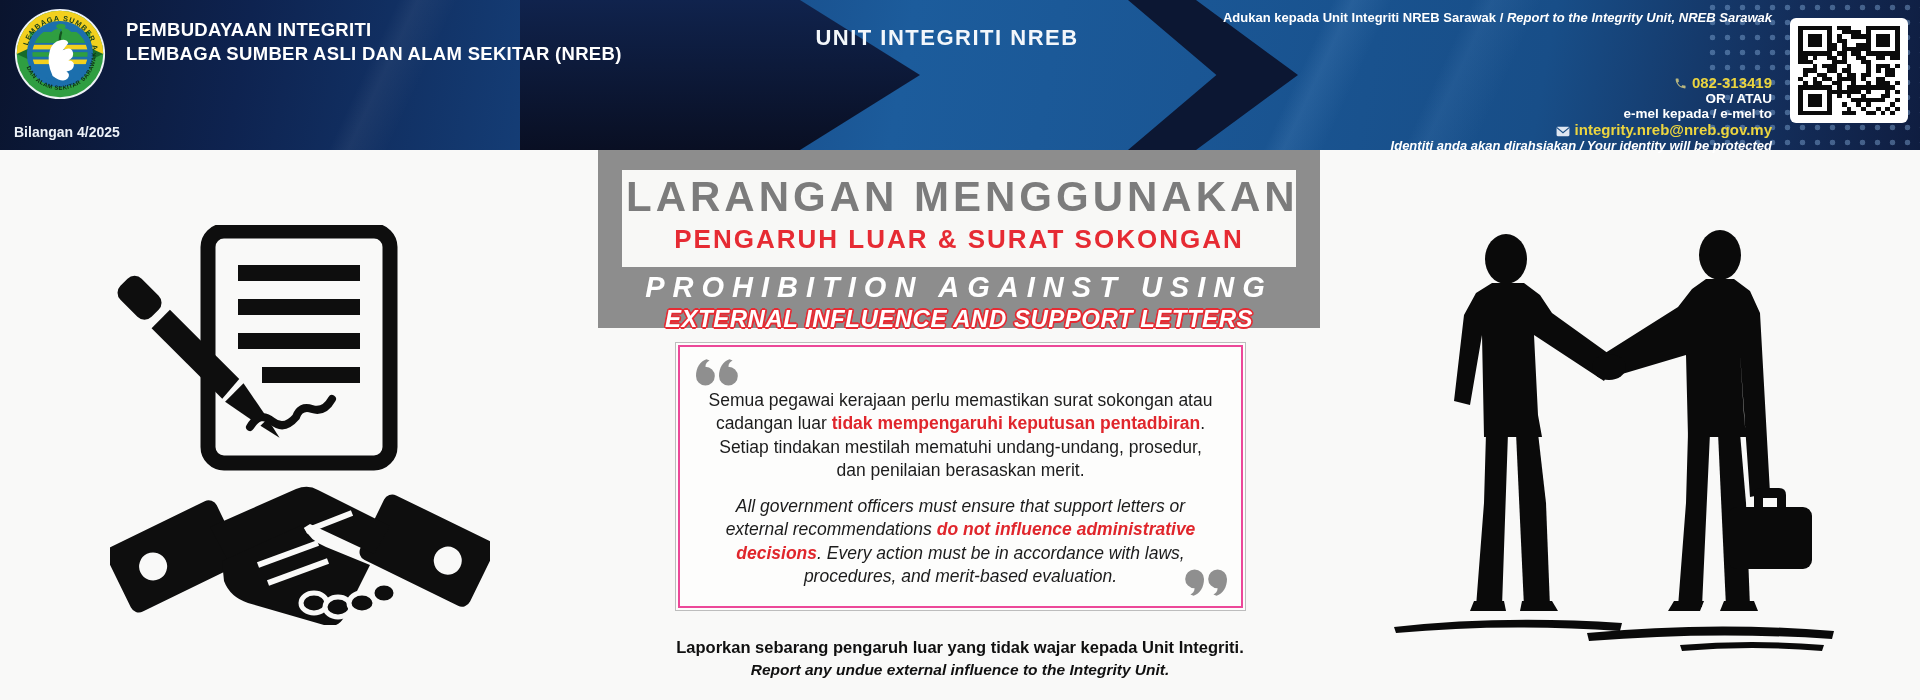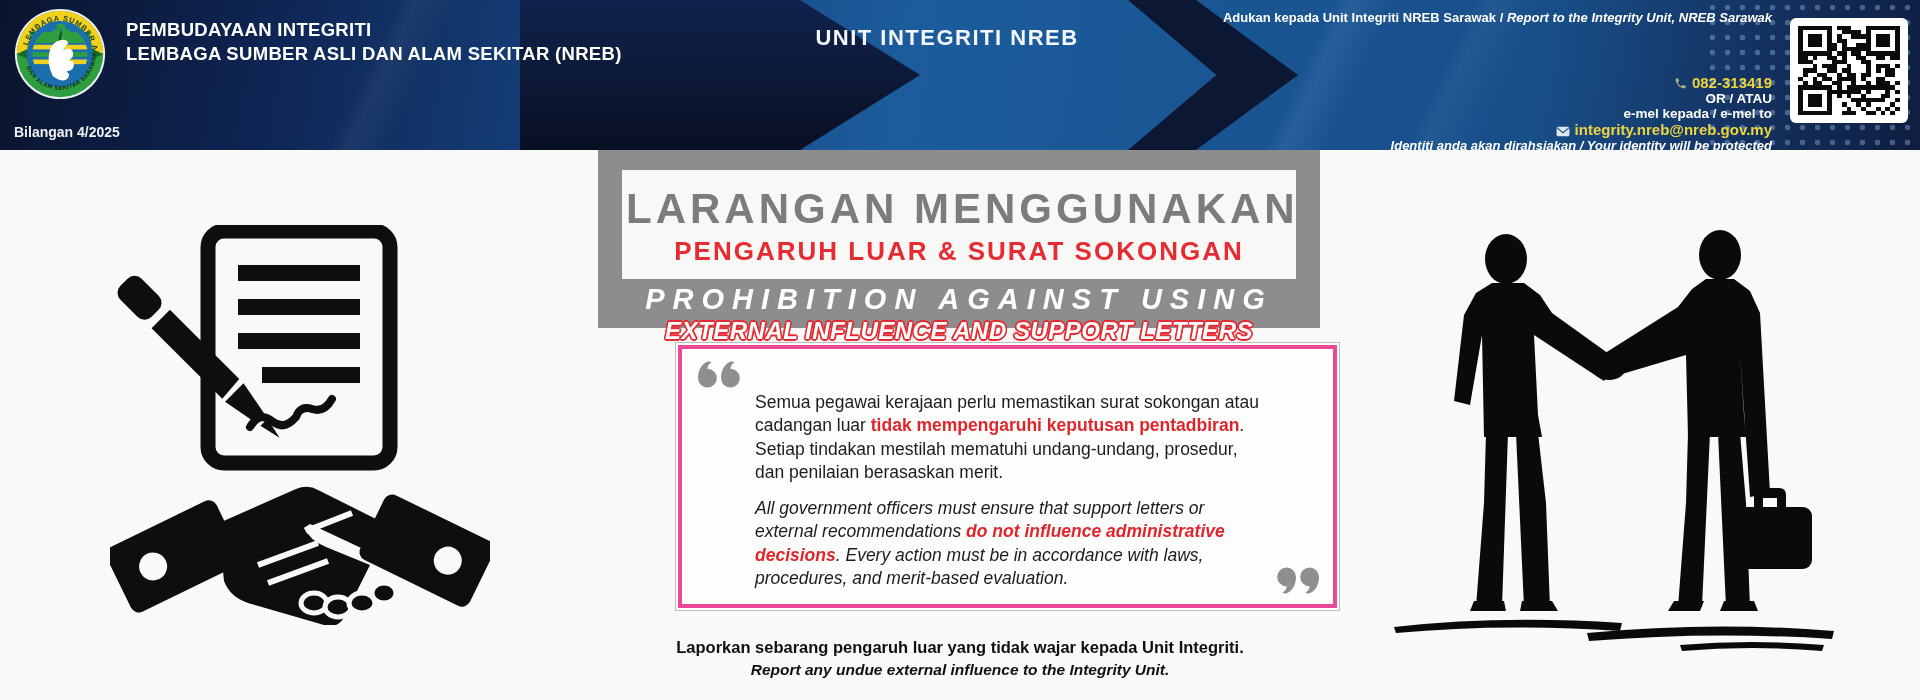--- a/index.html
+++ b/index.html
@@ -39,31 +39,31 @@
   .c-conf{font-size:13px;font-weight:700;font-style:italic;line-height:16px;}
   .mini-icon{display:inline-block;vertical-align:-2px;margin-right:5px;}
 
   .qr-wrap{position:absolute;left:1790px;top:18px;width:118px;height:105px;background:#ffffff;
        border-radius:6px;padding:8px;box-sizing:border-box;}
   .qr{width:100%;height:100%;}
 
   
   .title-block{position:absolute;left:598px;top:150px;width:722px;height:178px;background:#8d8d8d;
        text-align:center;}
-  .white-box{margin:20px 24px 0;background:#f8f8f6;padding:17px 4px 12px;}
+  .white-box{margin:20px 24px 0;background:#f8f8f6;padding:5px 4px 12px;}
   .t1{font-size:42px;font-weight:800;color:#7c7c7c;letter-spacing:4px;line-height:1.05;white-space:nowrap;}
   .t2{font-size:26px;font-weight:800;color:#e62b33;letter-spacing:2px;margin-top:5px;white-space:nowrap;}
   .t3{font-size:29px;font-weight:800;font-style:italic;color:#ffffff;letter-spacing:8px;margin-top:4px;white-space:nowrap;}
   .t4{font-size:24px;font-weight:800;font-style:italic;color:#ffffff;letter-spacing:.5px;margin-top:1px;white-space:nowrap;
       text-shadow:-1.4px -1.4px 0 #e62b33,1.4px -1.4px 0 #e62b33,-1.4px 1.4px 0 #e62b33,1.4px 1.4px 0 #e62b33,
                   0 -1.6px 0 #e62b33,0 1.6px 0 #e62b33,-1.6px 0 0 #e62b33,1.6px 0 0 #e62b33;}
 
   
-  .quote{position:absolute;left:678px;top:345px;width:659px;height:263px;background:#fdfdfc;
-       border:4px solid #ec4899;box-sizing:border-box;
+  .quote{position:absolute;left:678px;top:345px;width:565px;height:263px;background:#fdfdfc;
+       border:2px solid #ec4899;box-sizing:border-box;text-align:center;
        box-shadow:0 0 0 2px #fdfdfc,0 0 0 3px #bdbdbd;}
   .q-open{position:absolute;left:16px;top:10px;}
   .q-close{position:absolute;right:14px;bottom:8px;transform:rotate(180deg);}
   .q-ms{margin:42px auto 0;width:505px;font-size:17.5px;line-height:1.33;color:#1c1c1c;}
   .q-en{margin:13px auto 0;width:505px;font-size:17.5px;line-height:1.33;color:#1c1c1c;font-style:italic;}
   .red-b{color:#e0262c;font-weight:700;}
 
   
   .note{position:absolute;left:600px;top:638px;width:720px;text-align:center;color:#101010;}
   .note-ms{font-size:16.5px;font-weight:700;}

